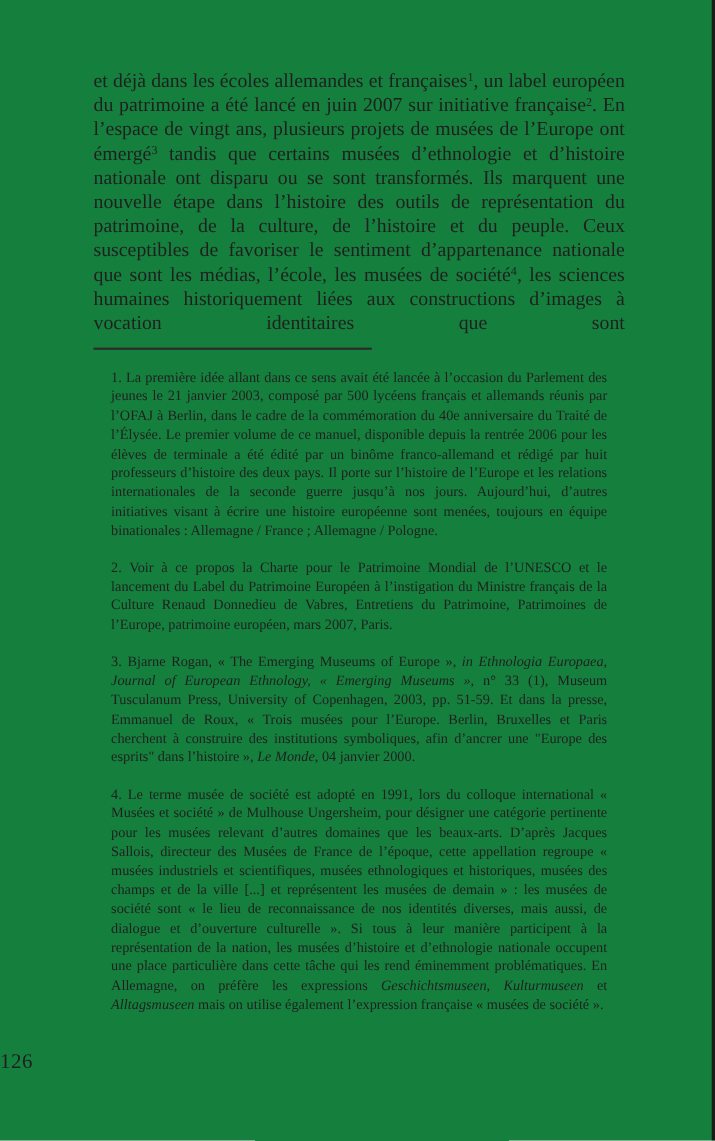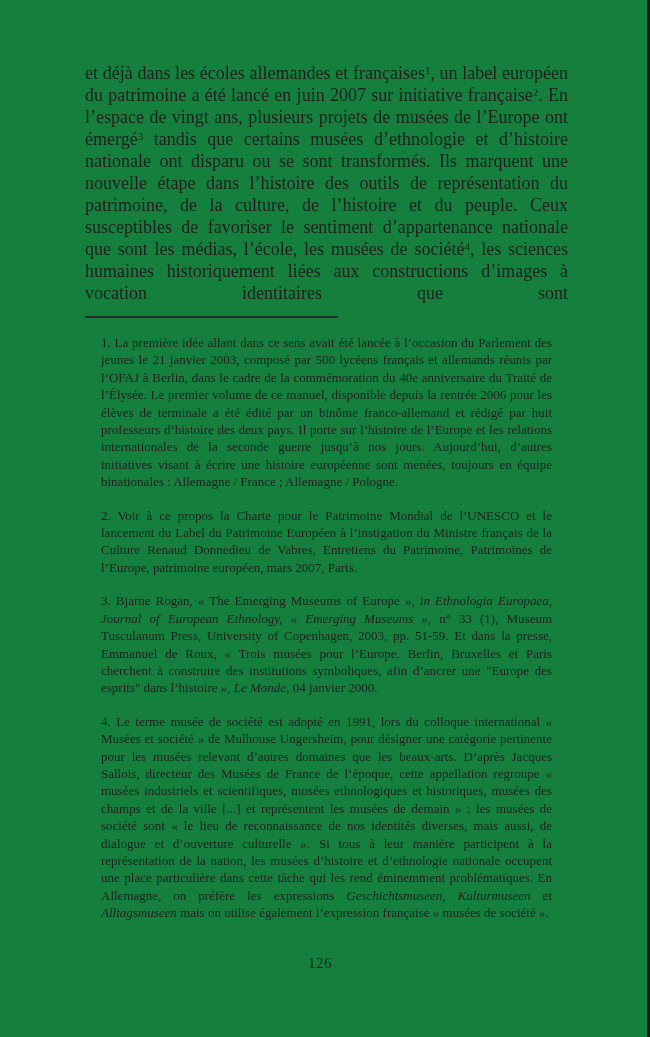--- a/index.html
+++ b/index.html
@@ -55,22 +55,21 @@
   }
   .footnote .it {
     font-style: italic;
     font-family: Liberation Serif, serif;
   }
   .page-number {
     position: absolute;
     top: 955px;
     left: 0;
     width: 640px;
-    text-align: center;
-    font-size: 15px;
+    font-size: 19px;
     letter-spacing: 0.5px;
   }
   .scan-edge {
     position: absolute;
     top: 0;
     right: 0;
     width: 3px;
     height: 100%;
     background: #1b1b1b;
   }

